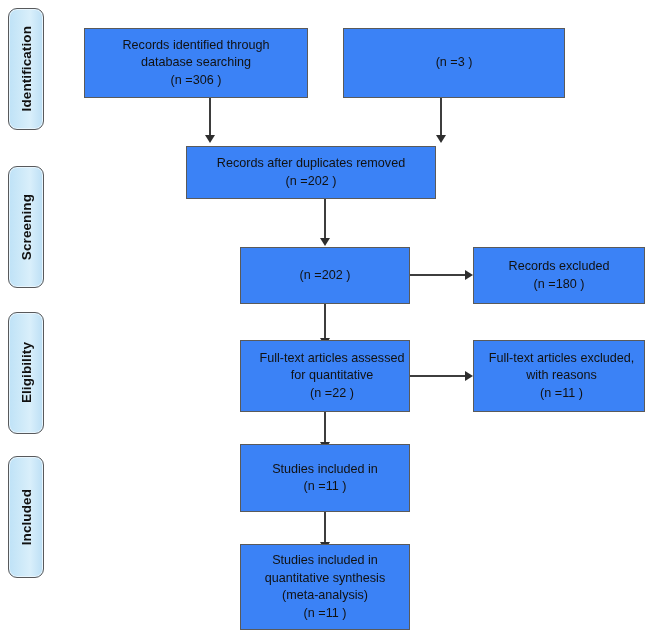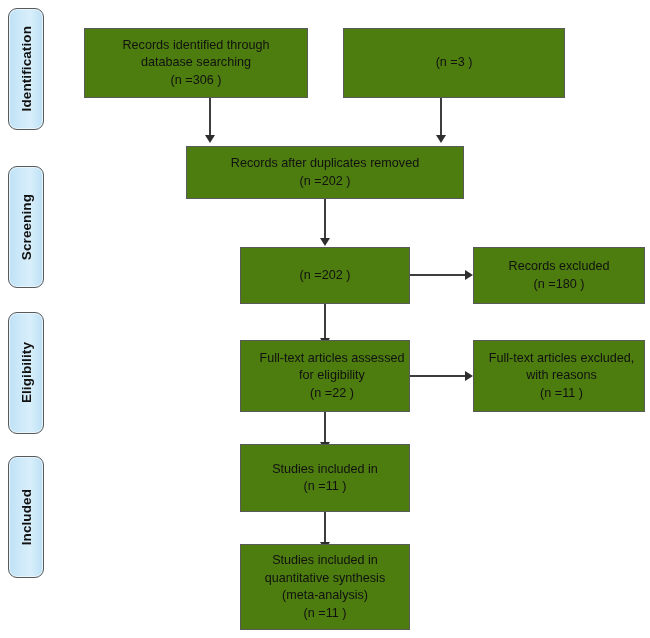--- a/index.html
+++ b/index.html
@@ -39,21 +39,21 @@
     font-size: 13.5px;
     font-weight: bold;
     letter-spacing: 0.1px;
     color: #111111;
     white-space: nowrap;
   }
   
   .flow-box {
     position: absolute;
     border: 1.5px solid #5a5a5a;
-    background: #4d7c0f;
+    background: #3b82f6;
     box-sizing: border-box;
     display: flex;
     flex-direction: column;
     align-items: center;
     justify-content: center;
     padding: 2px 6px;
   }
   .flow-box .line {
     font-size: 12.6px;
     line-height: 17.5px;
@@ -116,21 +116,21 @@
   <div class="flow-box" style="left:343px; top:28px; width:222px; height:70px;">
     <div class="line">(n =3   )</div>
   </div>
 
   <div class="vline" style="left:209px; top:98px; height:39px;"></div>
   <div class="arrow-down" style="left:205px; top:135px;"></div>
 
   <div class="vline" style="left:440px; top:98px; height:39px;"></div>
   <div class="arrow-down" style="left:436px; top:135px;"></div>
 
-  <div class="flow-box" style="left:186px; top:146px; width:278px; height:53px;">
+  <div class="flow-box" style="left:186px; top:146px; width:250px; height:53px;">
     <div class="line">Records after duplicates removed</div>
     <div class="line">(n =202   )</div>
   </div>
 
   <div class="vline" style="left:324px; top:199px; height:41px;"></div>
   <div class="arrow-down" style="left:320px; top:238px;"></div>
 
   <div class="flow-box" style="left:240px; top:247px; width:170px; height:57px;">
     <div class="line">(n =202   )</div>
   </div>
@@ -141,21 +141,21 @@
   </div>
 
   <div class="hline" style="left:410px; top:274px; width:56px;"></div>
   <div class="arrow-right" style="left:465px; top:270px;"></div>
 
   <div class="vline" style="left:324px; top:304px; height:36px;"></div>
   <div class="arrow-down" style="left:320px; top:338px;"></div>
 
   <div class="flow-box" style="left:240px; top:340px; width:170px; height:72px;padding-left:20px;">
     <div class="line">Full-text articles assessed</div>
-    <div class="line">for eligibility</div>
+    <div class="line">for quantitative</div>
     <div class="line">(n =22   )</div>
   </div>
 
   <div class="flow-box" style="left:473px; top:340px; width:172px; height:72px;padding-left:11px;">
     <div class="line">Full-text articles excluded,</div>
     <div class="line">with reasons</div>
     <div class="line">(n =11   )</div>
   </div>
 
   <div class="hline" style="left:410px; top:375px; width:56px;"></div>

